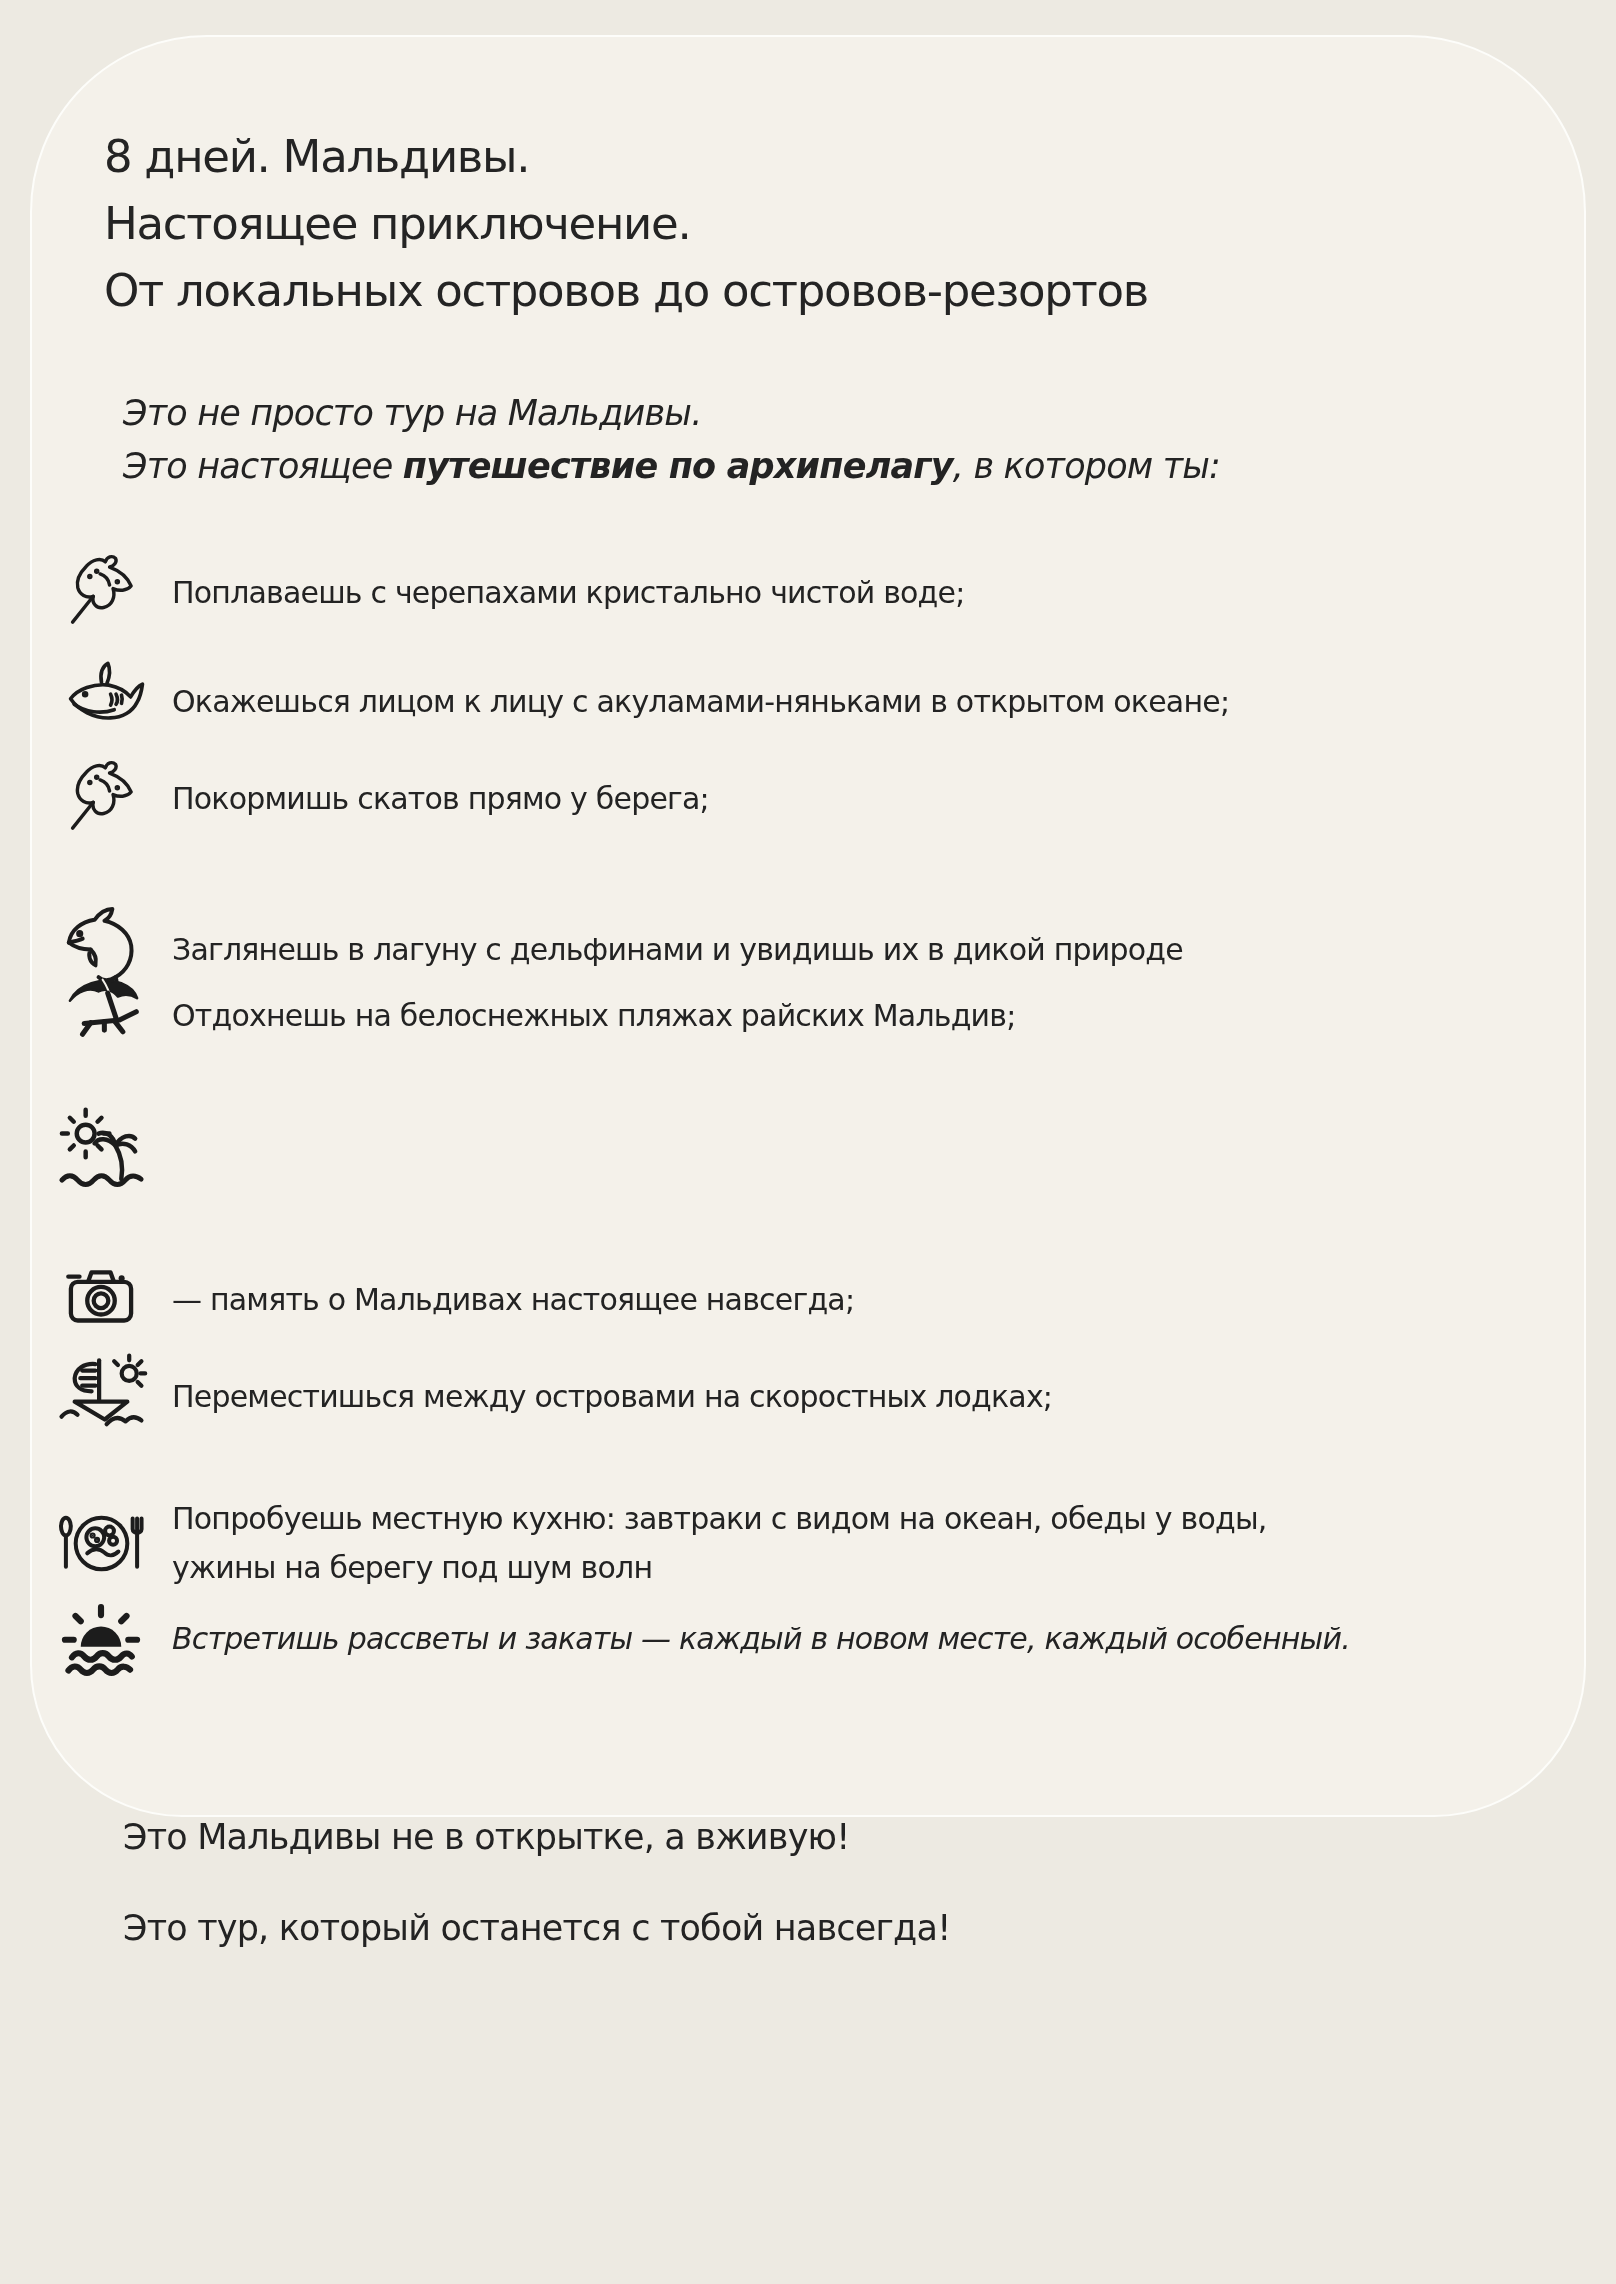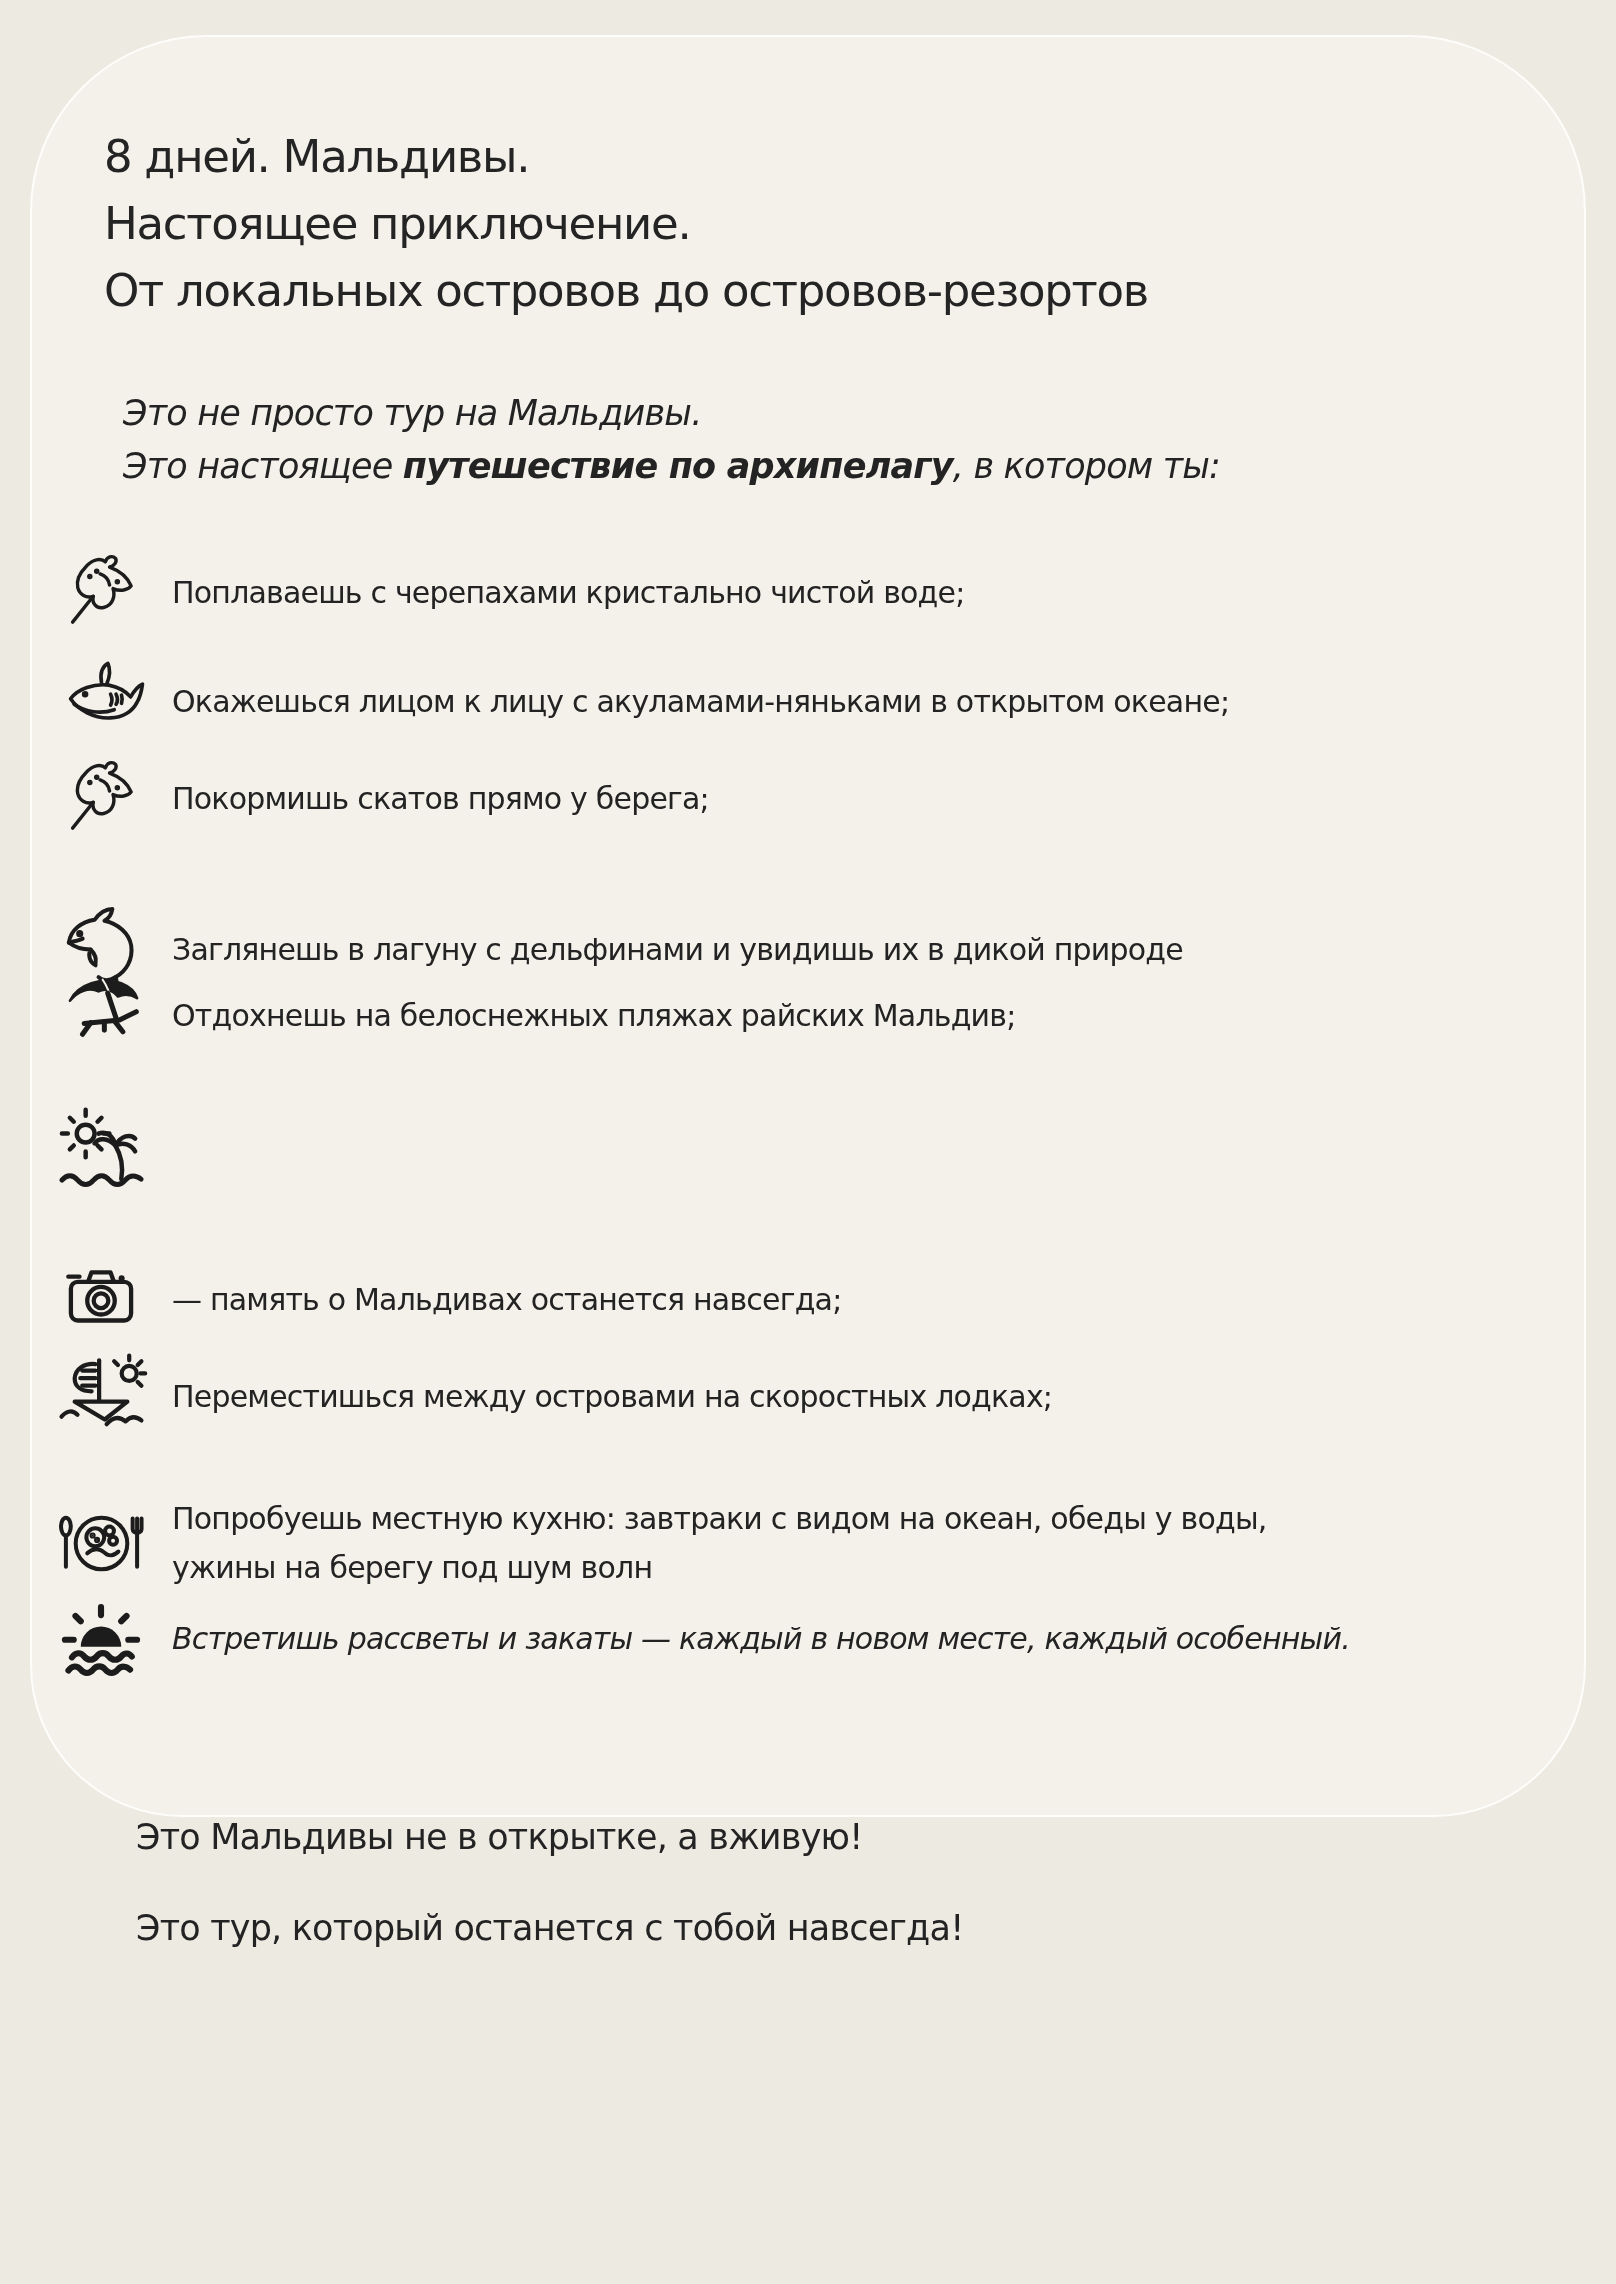--- a/index.html
+++ b/index.html
@@ -37,21 +37,21 @@
   }
   .icon {
     width: 108px; min-width: 108px; height: 98px;
     display: flex; align-items: center; justify-content: center;
   }
   .item-text {
     font-size: 30px; line-height: 49px; letter-spacing: -0.8px;
     color: #232323; padding-left: 17px; white-space: nowrap;
   }
   .outro-line {
-    position: absolute; left: 136px;
+    position: absolute; left: 123px;
     font-size: 35px; letter-spacing: -0.8px; color: #232323; white-space: nowrap;
   }
 </style>
 </head>
 <body>
 
 <div class="page">
   <div class="card"></div>
 
   <div class="title">
@@ -169,21 +169,21 @@
               <rect x="15" y="30" width="70" height="45" rx="8"></rect>
               <path d="M35,30 L39,19 L61,19 L65,30"></path>
               <circle cx="50" cy="52" r="16"></circle>
               <circle cx="50" cy="52" r="8.5"></circle>
               <circle cx="74" cy="26" r="3.5" fill="#1c1c1c" stroke="none"></circle>
               <path d="M12,24 L25,24"></path>
             </g>
           </svg>
         </span>
         <div class="item-text">
-          <div>— память о Мальдивах останется навсегда;</div>
+          <div>— память о Мальдивах настоящее навсегда;</div>
         </div>
       </div>
       <div class="row" style="top: 1347px;">
         <span class="icon">
           <svg viewBox="0 0 100 100" width="94" height="94">
             <g fill="none" stroke="#1c1c1c" stroke-width="4.5" stroke-linecap="round" stroke-linejoin="round">
               <path d="M48,12 L48,54"></path>
               <path d="M44,16 C32,15 23,21 22,31 C22,40 29,45 40,45"></path>
               <path d="M44,23 L30,23 M44,31 L28,31 M44,39 L30,39"></path>
               <path d="M22,56 L78,56 L54,75 Z"></path>

